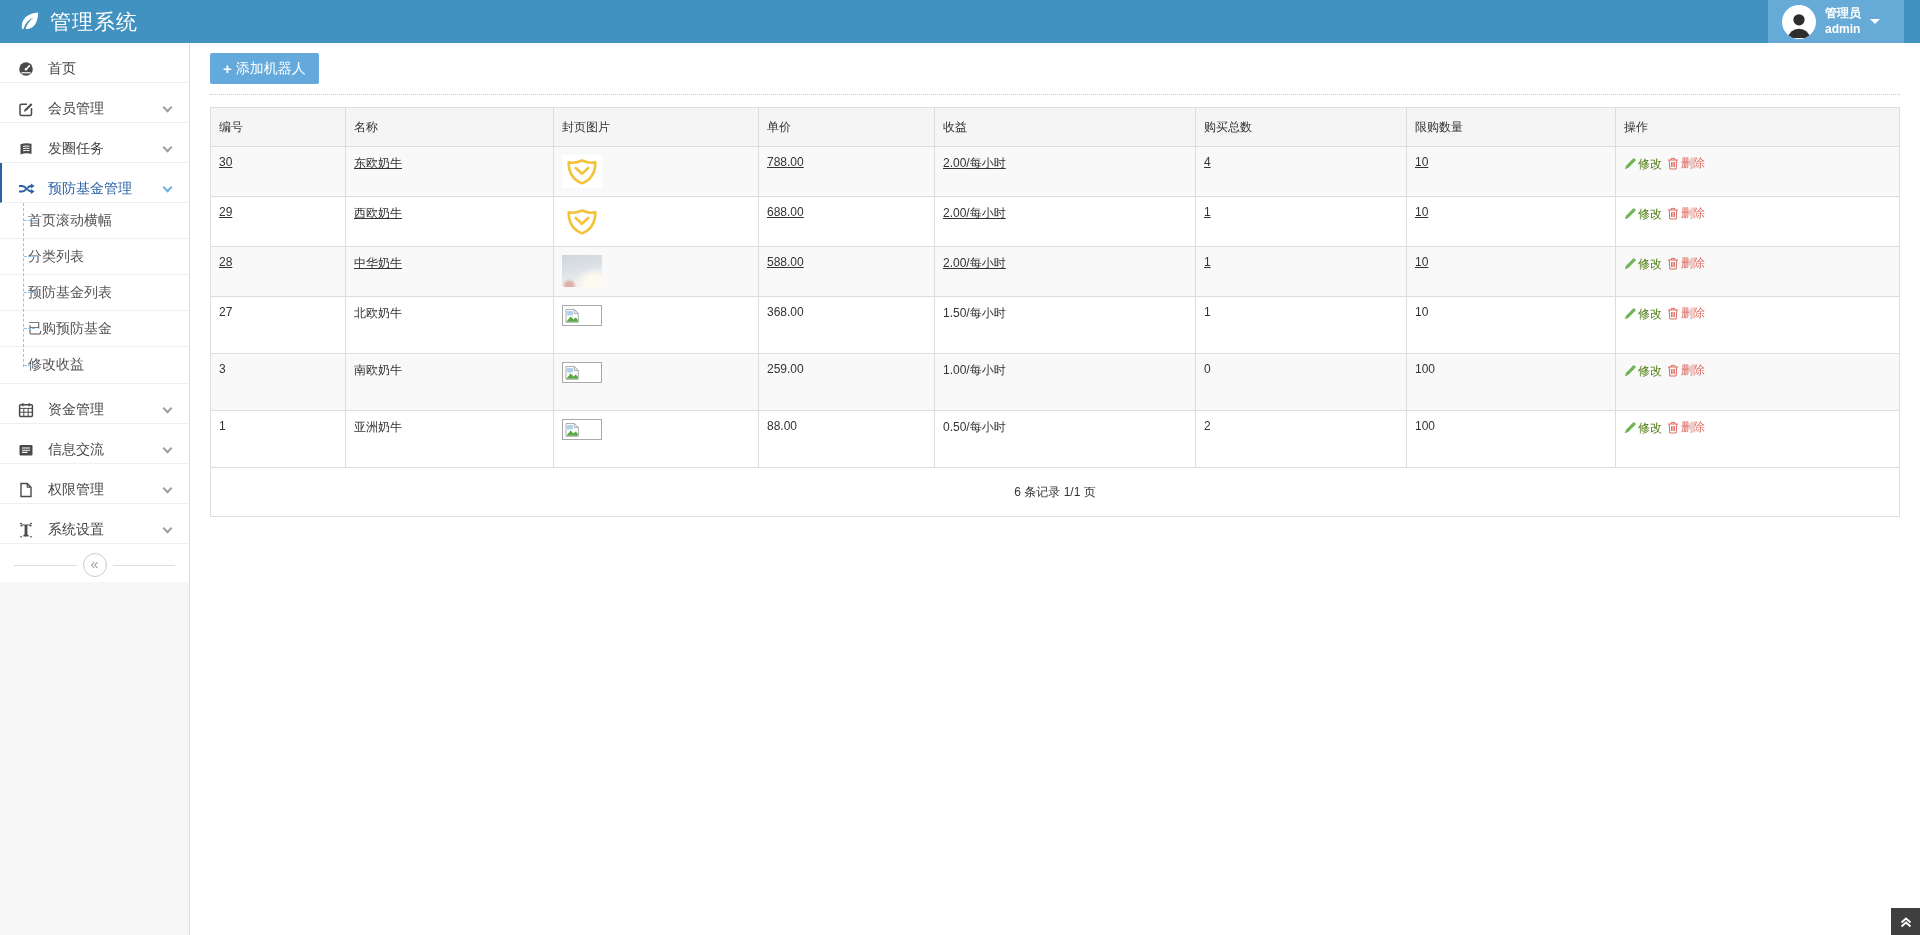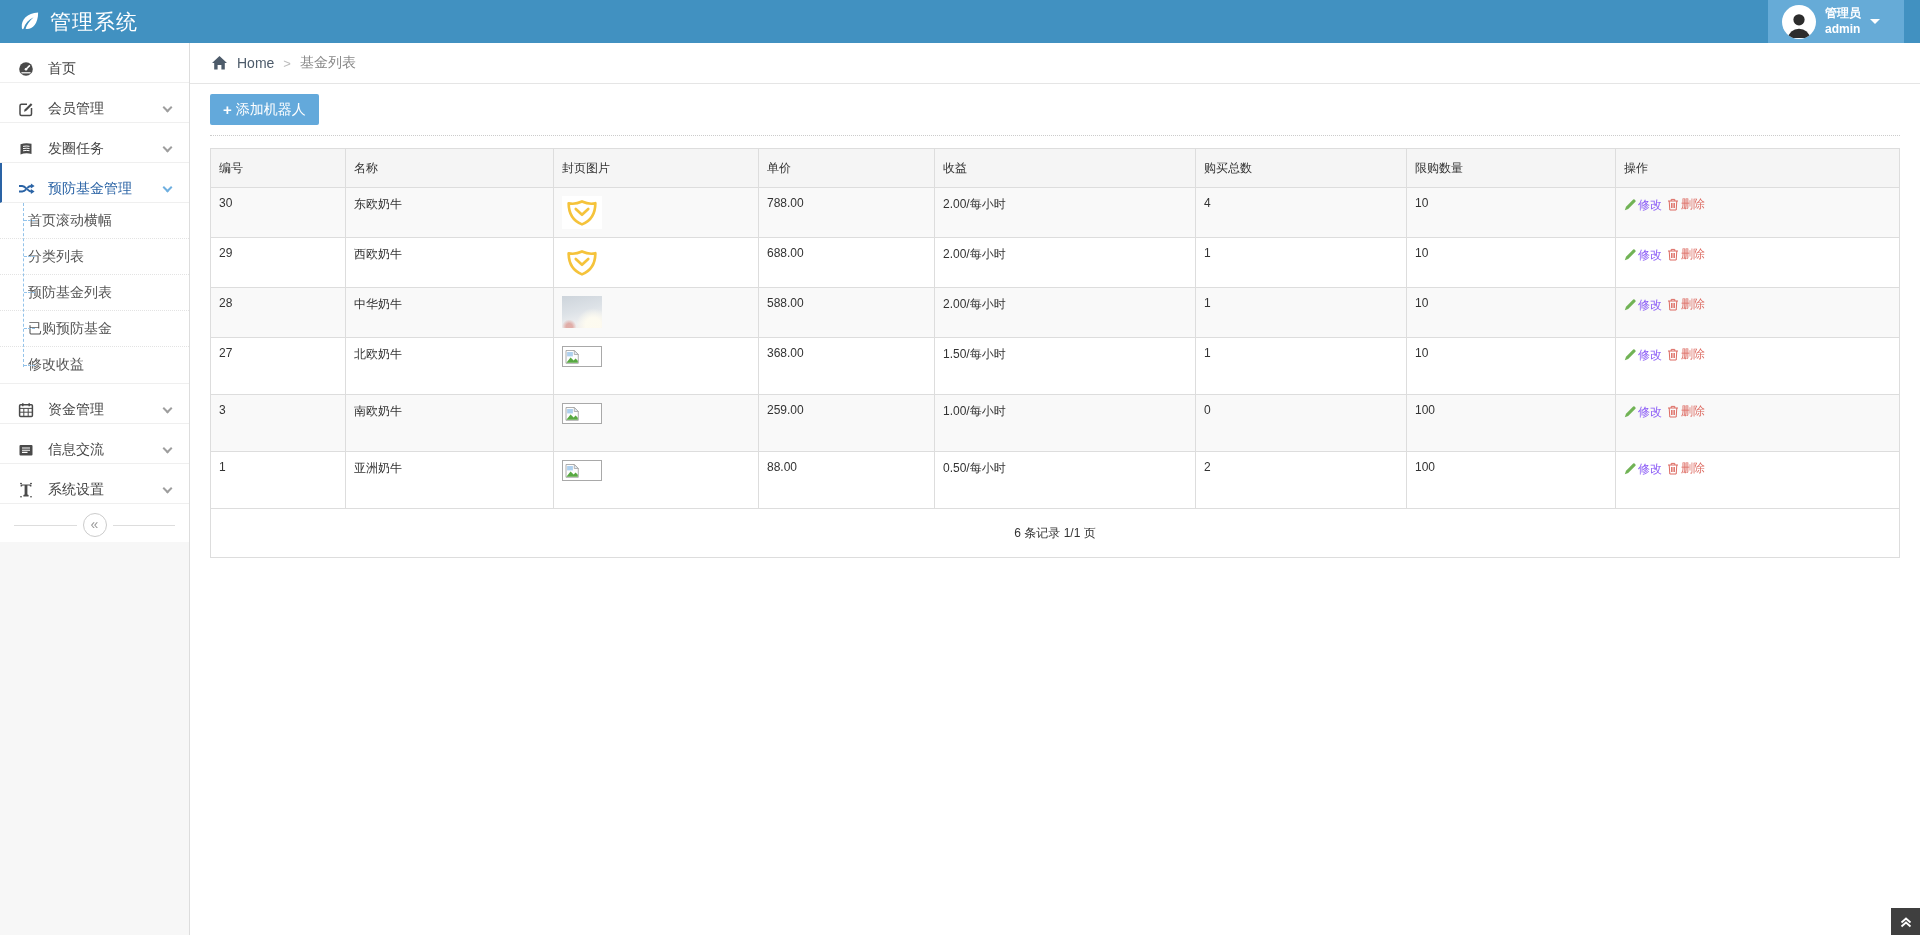--- a/index.html
+++ b/index.html
@@ -44,34 +44,34 @@
   .crumb-current { color:#888; }
   .content { padding:10px 20px 0 20px; }
   .btn-add { display:inline-flex; align-items:center; gap:4px; height:31px; padding:0 13px; background:#63a9db; color:#fff; border:none; border-radius:2px; font-size:14px; cursor:pointer; font-family:inherit; }
   .btn-add .plus { font-size:15px; font-weight:bold; }
   .dotted-sep { border:none; border-top:1px dotted #ccc; margin:10px 0 12px 0; }
 
   table { width:100%; border-collapse:collapse; table-layout:fixed; }
   th, td { border:1px solid #ddd; padding:8px; text-align:left; vertical-align:top; font-size:12px; font-weight:normal; color:#333; }
   thead th { background:#f5f5f5; height:39px; vertical-align:middle; }
   tbody tr:nth-child(odd) { background:#f9f9f9; }
-  tbody tr.short { height:50px; }
+  tbody tr.short { height:50px;text-decoration:underline; }
   tbody tr.tall { height:57px; }
   tfoot td { text-align:center; vertical-align:middle; height:49px; background:#fff; }
 
   .img-thumb { width:40px; height:33px; background:#fff; display:flex; align-items:center; justify-content:center; }
   .img-photo { width:40px; height:32px;
       background:
         radial-gradient(circle at 18% 96%, rgba(214,120,110,.55) 0 7%, rgba(214,120,110,0) 16%),
         radial-gradient(circle at 78% 92%, rgba(255,252,240,.9) 0 18%, rgba(255,252,240,0) 40%),
         linear-gradient(165deg,#cdd4db 0%, #dde2e7 45%, #eeeff0 75%, #f0e9e4 100%); }
   .img-broken { width:40px; height:21px; border:1px solid #a9a9a9; background:#fff; display:flex; align-items:center; padding-left:2px; }
 
   .op-edit, .op-del { text-decoration:none; display:inline-flex; align-items:center; gap:2px; cursor:pointer; }
-  .op-edit { color:#8b5cf6; }
+  .op-edit { color:#4d7c0f; }
   .op-del { color:#dd6b62; margin-left:5px; }
 
   .back-top { position:fixed; right:0; bottom:0; width:29px; height:27px; background:#3f3f3f; display:flex; align-items:center; justify-content:center; cursor:pointer; }
 </style>
 </head>
 <body>
 
 <div class="header">
   <div class="logo">
     <span style="display:flex;">
@@ -180,20 +180,30 @@
       <span class="mi-icon">
         <svg width="16" height="16" viewBox="0 0 16 16">
             <rect x="1.5" y="3" width="13" height="10.5" rx="1" fill="currentColor"></rect>
             <path d="M4 6 h8 M4 8.2 h8 M4 10.4 h5.5" stroke="#fff" stroke-width="1.1"></path>
           </svg>
       </span>
       <span class="mi-label">信息交流</span>
       <span class="chev"></span>
     </div>
 
+    <div class="menu-item">
+      <span class="mi-icon">
+        <svg width="16" height="16" viewBox="0 0 16 16">
+            <path d="M3 1.5 h6.3 L13 5.2 V14.5 H3 Z" fill="none" stroke="currentColor" stroke-width="1.4"></path>
+            <path d="M9.3 1.5 V5.2 H13" fill="none" stroke="currentColor" stroke-width="1.2"></path>
+          </svg>
+      </span>
+      <span class="mi-label">权限管理</span>
+      <span class="chev"></span>
+    </div>
 
     <div class="menu-item">
       <span class="mi-icon">
         <svg width="16" height="16" viewBox="0 0 16 16">
             <path d="M2.6 2.4 h10.8 v2.2 h-1.4 l-.4-1 H9.4 v9 l1.2.5 v1.3 H5.4 v-1.3 l1.2-.5 v-9 H4.4 l-.4 1 H2.6 Z" fill="currentColor"></path>
             <path d="M2 1.4 h2 M12 1.4 h2 M2 14.8 h2 M12 14.8 h2" stroke="currentColor" stroke-width="1"></path>
           </svg>
       </span>
       <span class="mi-label">系统设置</span>
       <span class="chev"></span>
@@ -201,30 +211,20 @@
 
     <div class="collapse-bar">
       <span class="line"></span>
       <span class="collapse-circle">«</span>
       <span class="line"></span>
     </div>
     <div class="sidebar-fill"></div>
   </aside>
 
   <div class="main">
-    <div class="breadcrumb-bar">
-      <span style="display:flex;">
-        <svg width="17" height="16" viewBox="0 0 17 16">
-            <path d="M8.5 1 L16 8 H13.8 V14.5 H10.4 V10 H6.6 V14.5 H3.2 V8 H1 Z" fill="#4d5b6a"></path>
-          </svg>
-      </span>
-      <span>Home</span>
-      <span class="crumb-sep">&gt;</span>
-      <span class="crumb-current">基金列表</span>
-    </div>
 
     <div class="content">
       <button class="btn-add">
         <span class="plus">+</span>
         <span>添加机器人</span>
       </button>
       <hr class="dotted-sep">
 
       <table>
         <colgroup>

